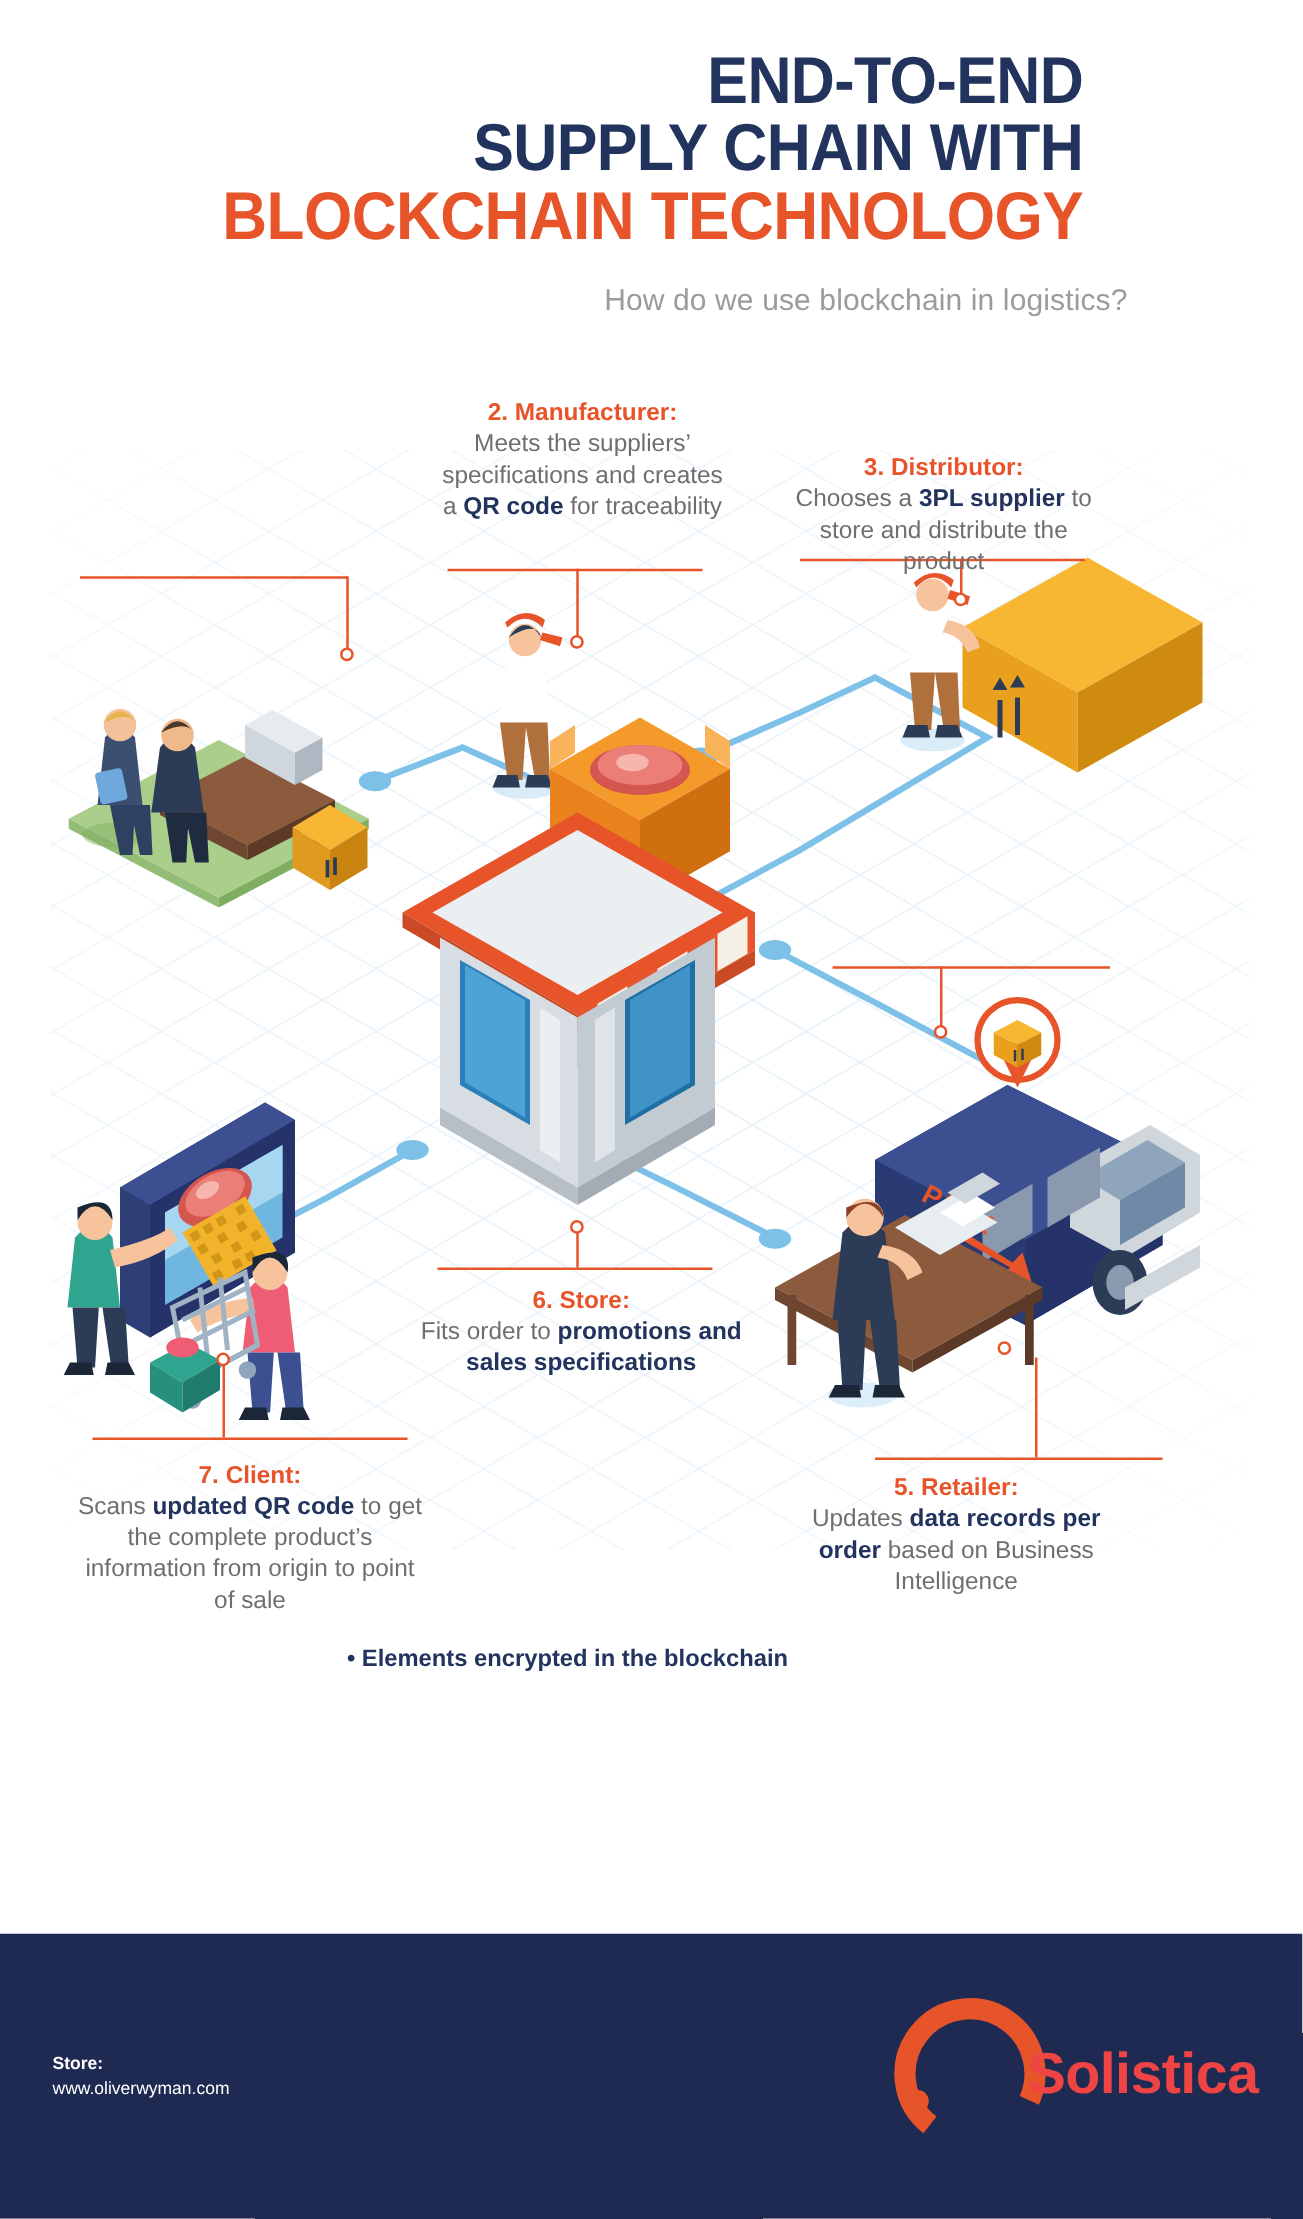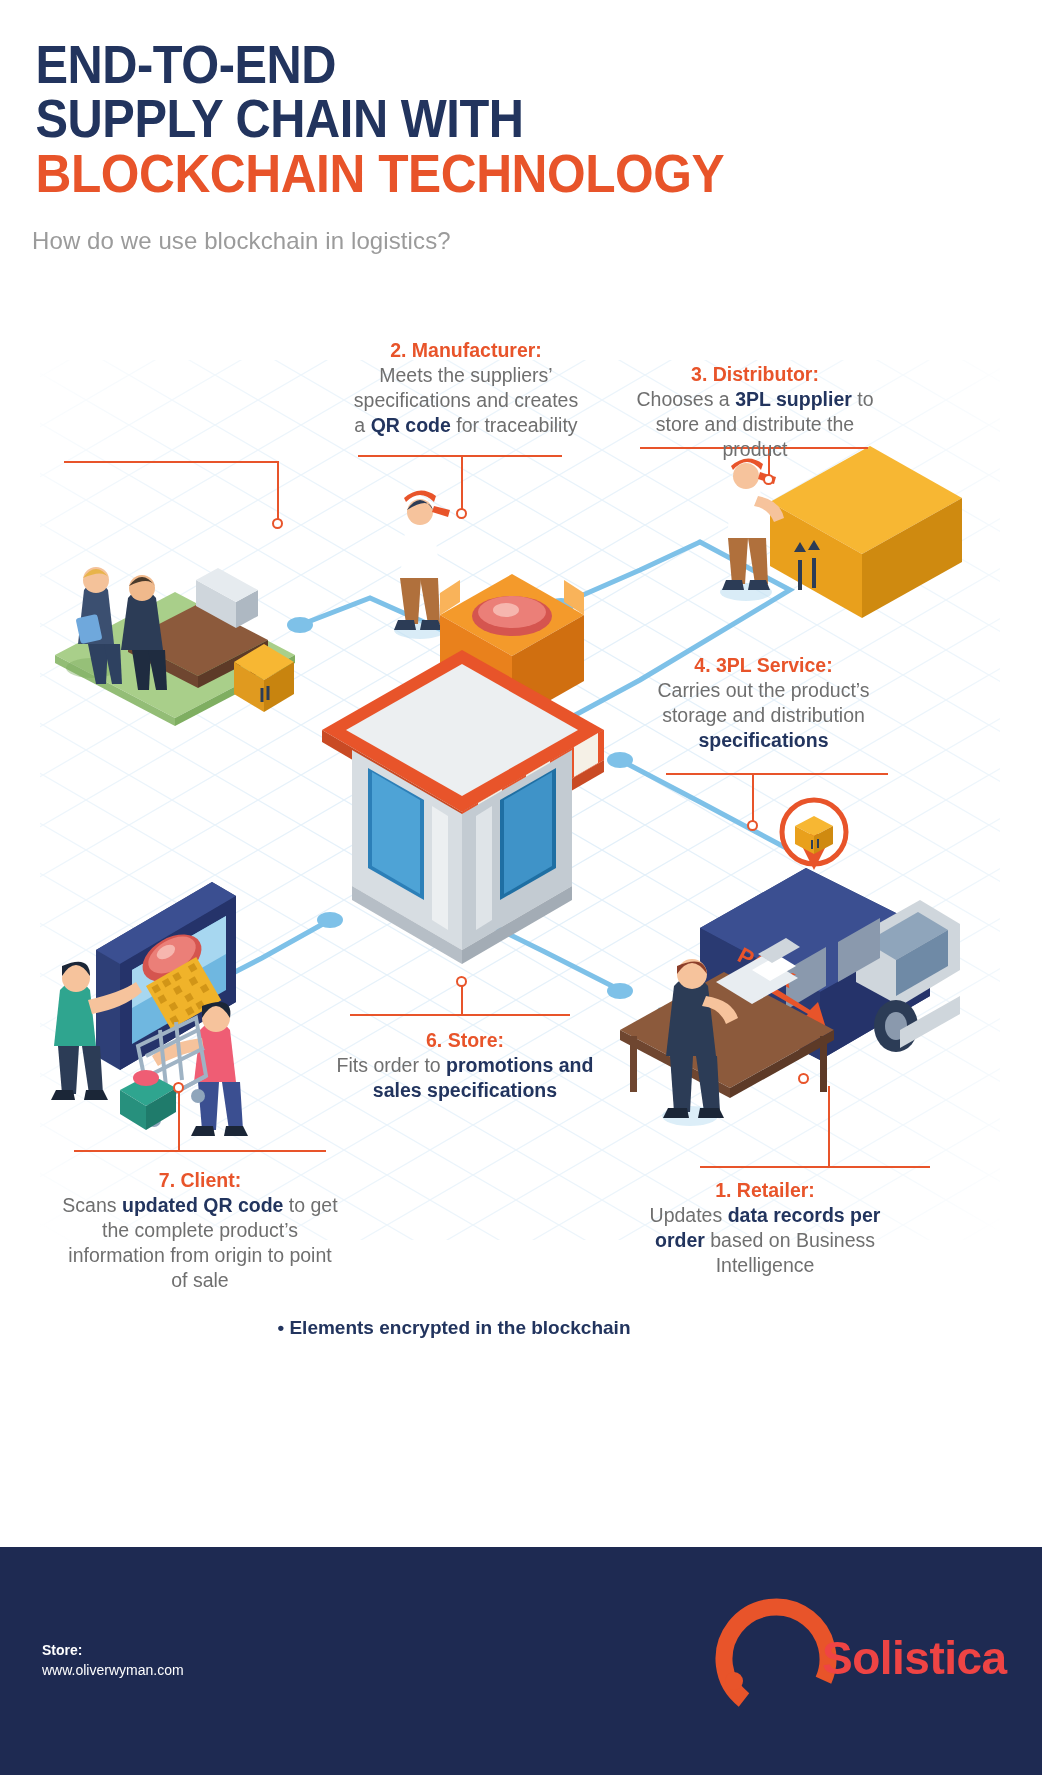--- a/index.html
+++ b/index.html
@@ -7,36 +7,36 @@
     width:1042px; height:1775px; position:relative;
     background:#ffffff; overflow:hidden;
     font-family:"Liberation Sans", sans-serif;
   }
   #page { position:absolute; inset:0; }
 
   
   .grid-bg{ position:absolute; left:0; top:300px; width:1042px; height:1080px; overflow:hidden; }
 
   
-  .header{ position:absolute; left:0; top:0; width:888px; text-align:left; }
+  .header{ position:absolute; left:14px; top:0; width:888px; text-align:right; }
   .title-line{
     font-weight:bold; letter-spacing:-0.5px; line-height:1.02;
     font-size:53px; color:#22345e; transform:scaleX(0.92); transform-origin:center;
   }
   .title-line.l1{ margin-top:38px; }
   .title-line.l3{ color:#e8542a; font-size:54px; }
   .subtitle{ margin-top:26px; font-size:24px; color:#9b9b9b; letter-spacing:.1px;margin-left:32px; }
 
   
   .step{ position:absolute; text-align:center; line-height:1.28; font-size:19.5px; color:#6f6f6f; }
   .step .hd{ color:#e8542a; font-weight:bold; display:block; }
   .step b{ color:#22345e; font-weight:bold; }
 
   .s1{ left:57px;  top:345px;  width:238px; }
-  .s2{ left:352px; top:318px;  width:228px;margin-top:20px; }
+  .s2{ left:352px; top:318px;  width:228px; }
   .s3{ left:630px; top:318px;  width:250px;margin-top:44px; }
   .s4{ left:636px; top:653px;  width:255px; }
   .s5{ left:640px; top:1178px; width:250px; }
   .s6{ left:330px; top:1028px; width:270px; }
   .s7{ left:60px;  top:1168px; width:280px; }
 
   .footnote{ position:absolute; left:0; top:1317px; width:908px; text-align:center;
              font-size:19px; font-weight:bold; color:#22345e; }
 
   
@@ -369,27 +369,23 @@
   <div class="step s2">
     <span class="hd">2. Manufacturer:</span>
     <span>Meets the suppliers’ specifications and creates a <b>QR code</b> for traceability</span>
   </div>
 
   <div class="step s3">
     <span class="hd">3. Distributor:</span>
     <span>Chooses a <b>3PL supplier</b> to store and distribute the product</span>
   </div>
 
-  <div class="step s4">
-    <span class="hd">4. 3PL Service:</span>
-    <span>Carries out the product’s storage and distribution <b>specifications</b></span>
-  </div>
 
   <div class="step s5">
-    <span class="hd">1. Retailer:</span>
+    <span class="hd">5. Retailer:</span>
     <span>Updates <b>data records per order</b> based on Business Intelligence</span>
   </div>
 
   <div class="step s6">
     <span class="hd">6. Store:</span>
     <span>Fits order to <b>promotions and sales specifications</b></span>
   </div>
 
   <div class="step s7">
     <span class="hd">7. Client:</span>

